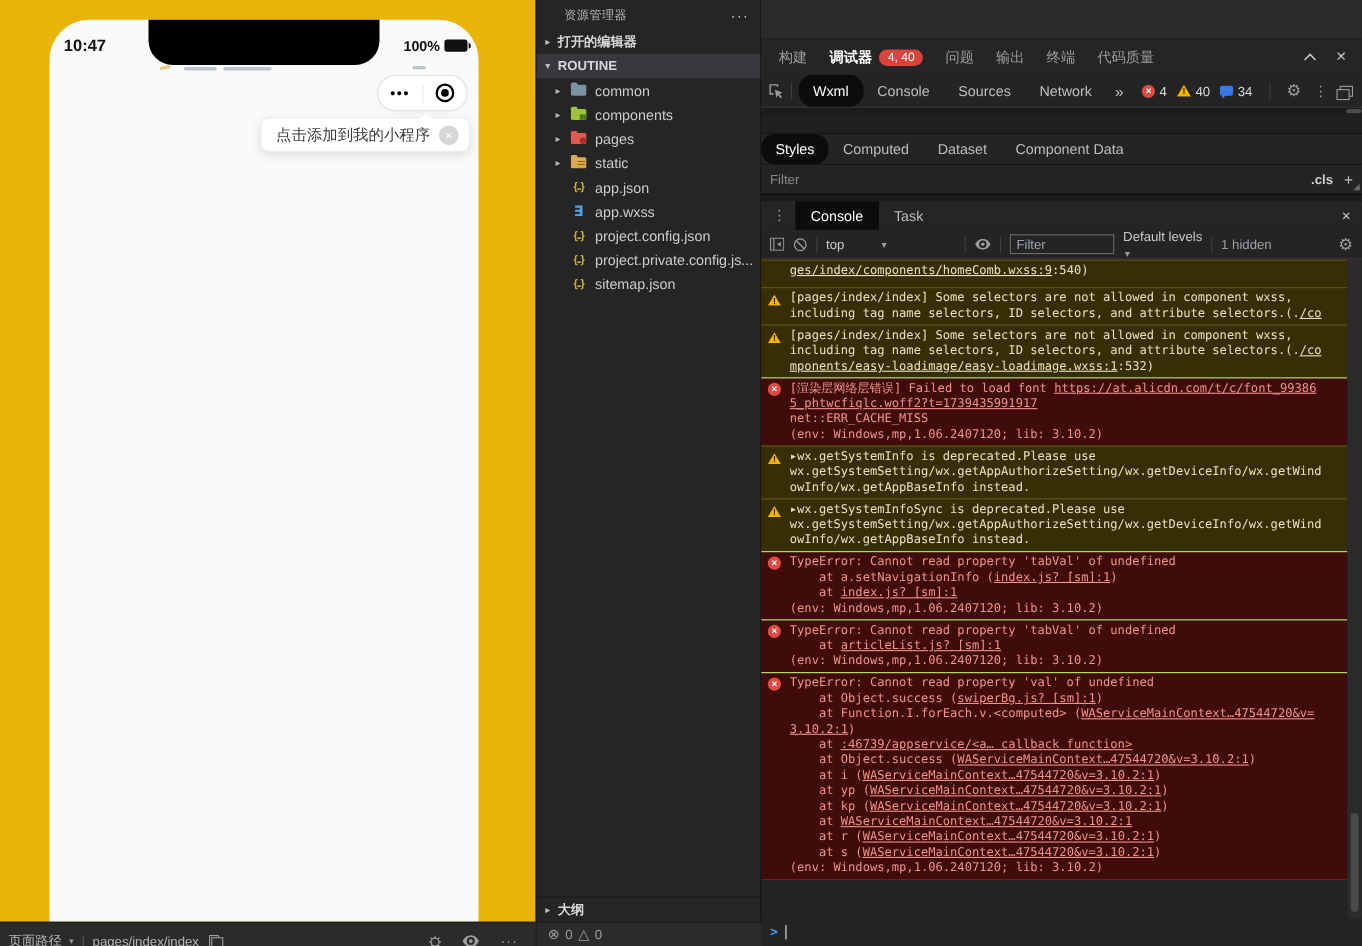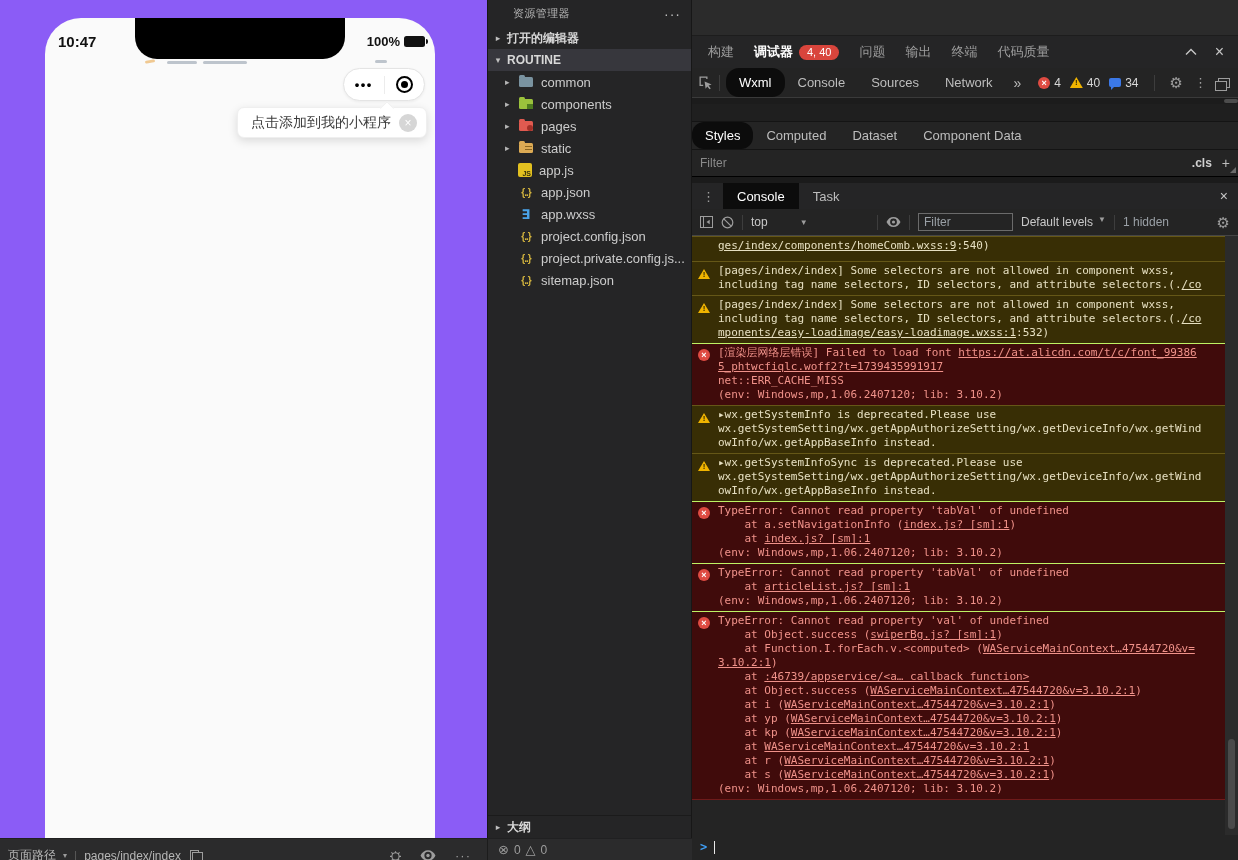--- a/index.html
+++ b/index.html
@@ -1,21 +1,21 @@
 <!DOCTYPE html>
 <html><head>
 <meta charset="utf-8">
 <style>
   *{margin:0;padding:0;box-sizing:border-box;}
   html,body{width:1238px;height:860px;overflow:hidden;background:#1e1e1e;
     font-family:"Liberation Sans","DejaVu Sans",sans-serif;-webkit-font-smoothing:antialiased;}
   .app{position:relative;width:1238px;height:860px;background:#2b2b2d;}
 
   
-  .sim-panel{position:absolute;left:0;top:0;width:487px;height:838px;background:#8b5cf6;}
+  .sim-panel{position:absolute;left:0;top:0;width:487px;height:838px;background:#eab308;}
   .phone{position:absolute;left:45px;top:18px;width:390px;height:820px;background:#fafafa;
     border-radius:36px 36px 0 0;}
   .notch{position:absolute;left:90px;top:0;width:210px;height:41px;background:#000;
     border-radius:0 0 22px 22px;}
   .u-mark{position:absolute;height:3px;border-radius:2px;opacity:.55;}
   .statusrow{position:absolute;left:0;top:0;width:100%;height:46px;}
   .sim-time{position:absolute;left:13px;top:15px;font-size:15px;font-weight:600;color:#111;}
   .sim-batt{position:absolute;right:10px;top:16px;display:flex;align-items:center;gap:4px;
     font-size:13px;color:#111;font-weight:bold;}
   .batt-icon{display:inline-block;width:21px;height:11px;background:#111;border-radius:2.5px;position:relative;}
@@ -136,21 +136,21 @@
   .ctab.active{background:#0c0c0c;color:#fff;}
   .console-header .x-icon{margin-left:auto;margin-right:10px;font-size:14px;}
   .console-toolbar{height:27px;display:flex;align-items:center;background:#242424;border-bottom:1px solid #454545;
     padding:0 8px;gap:8px;font-size:12px;color:#c9c9c9;}
   .ct-div{width:1px;height:15px;background:#3d3d3d;}
   .ctx-select{display:flex;align-items:center;gap:6px;min-width:118px;cursor:pointer;}
   .ctx-select .dd{font-size:8px;color:#9d9d9d;margin-left:26px;}
   .cfilter{width:95px;height:18px;background:#242424;border:1px solid #6b6b6b;color:#cfcfcf;
     font-size:12px;padding:0 5px;outline:none;}
   .cfilter::placeholder{color:#9aa0a6;}
-  .levels{display:flex;align-items:flex-start;gap:5px;cursor:pointer;}
+  .levels{display:flex;align-items:flex-start;gap:5px;cursor:pointer;flex-direction:column;}
   .levels .dd{font-size:8px;color:#9d9d9d;}
   .hidden-lbl{color:#9aa0a6;text-align:right;}
   .console-toolbar .gear{margin-left:auto;}
 
   
   .console-body{position:relative;height:599px;background:#242424;display:flex;}
   .console-messages{flex:1;overflow:hidden;}
   .cmsg{display:flex;padding:2px 6px 3px 6px;}
   .cmsg.warn{background:#382e05;border-top:1px solid #655717;color:#e7e0c2;}
   .cmsg.error{background:#400b0b;border-top:1px solid #bef264;color:#f0928a;}
@@ -240,27 +240,20 @@
         </div>
         <div class="trow">
           <span class="arr">▸</span>
           <span class="ficon" data-icon="folder-static">
             <i></i>
           </span>
           <span class="label">static</span>
         </div>
         <div class="trow">
           <span class="arr"></span>
-          <span class="ficon" data-icon="js">
-            <i>JS</i>
-          </span>
-          <span class="label">app.js</span>
-        </div>
-        <div class="trow">
-          <span class="arr"></span>
           <span class="ficon" data-icon="json">
             <i>{..}</i>
           </span>
           <span class="label">app.json</span>
         </div>
         <div class="trow">
           <span class="arr"></span>
           <span class="ficon" data-icon="wxss">
             <i>∃</i>
           </span>

